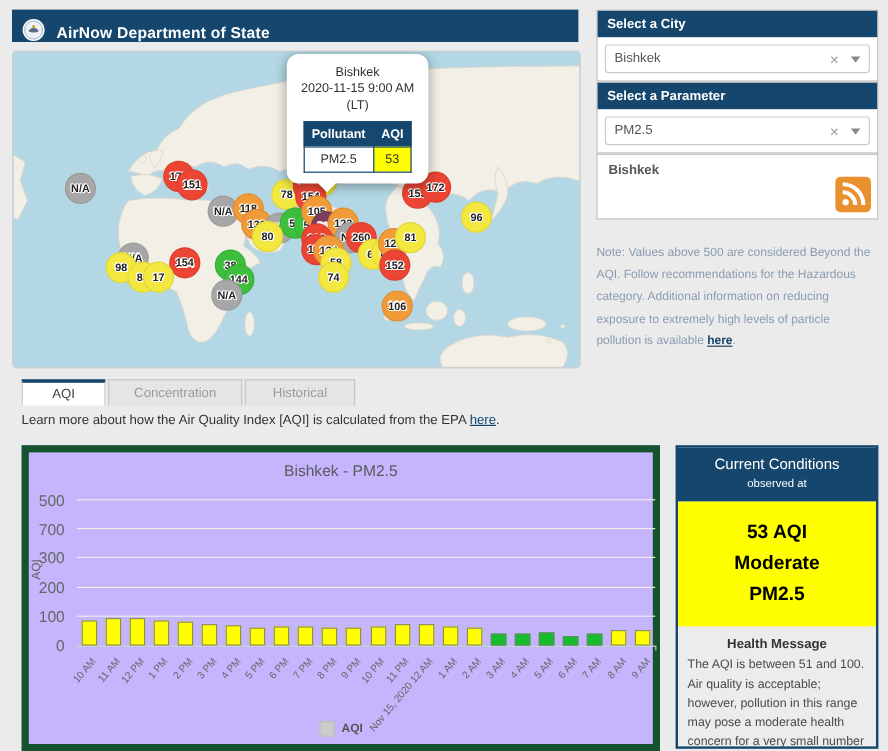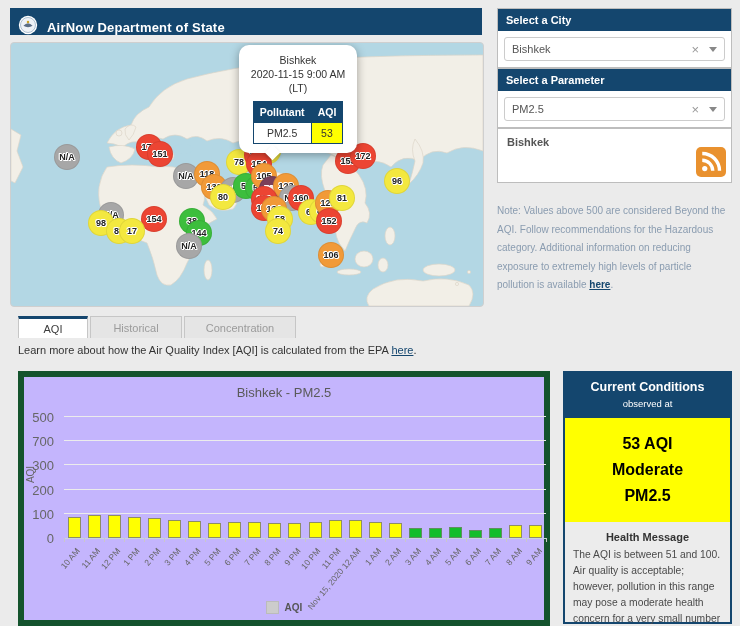--- a/index.html
+++ b/index.html
@@ -106,21 +106,21 @@
   #legend{position:absolute;left:0;right:0;top:224px;display:flex;align-items:center;justify-content:center;gap:6px;cursor:pointer}
   #legend .box{width:11px;height:11px;background:#cccccc;border:1px solid #bbb}
   #legend .lab{font-size:10px;font-weight:bold;color:#555}
 
   
   #conditions{
     left:563px;top:371px;width:169px;height:253px;border:2px solid #14466e;
     background:#ececec;box-sizing:border-box;display:flex;flex-direction:column;
   }
   #cc-header{background:#14466e;color:#fff;text-align:center;padding:5px 4px 6px;line-height:1.55}
-  #cc-header .l1{font-size:12.5px;font-weight:bold}
+  #cc-header .l1{font-size:12.5px;font-weight:normal}
   #cc-header .l2{font-size:9.5px;font-weight:normal}
   #cc-header .l3{font-size:12.5px;font-weight:bold}
   #cc-aqi{background:#ffff00;text-align:center;padding:13px 4px;color:#000}
   #cc-aqi div{font-size:16px;font-weight:bold;line-height:1.62}
   #cc-health{flex:1;padding:2px 0}
   #cc-health .hh{font-size:11px;font-weight:bold;color:#333;text-align:center;margin:7px 0 4px}
   #cc-health p{margin:0;padding:0 8px;font-size:10.3px;color:#4a4a4a;line-height:1.55}
 </style>
 </head>
 <body>
@@ -207,21 +207,21 @@
       <div class="marker moderate" style="left: 121px; top: 188px;">17</div>
       <div class="marker moderate" style="left: 257px; top: 108px;">196</div>
       <div class="marker unhealthy" style="left: 246px; top: 112px;">155</div>
       <div class="marker unhealthy" style="left: 248px; top: 121px;">154</div>
       <div class="marker unhealthy" style="left: 272px; top: 97px;">167</div>
       <div class="marker usg" style="left: 253px; top: 133px;">105</div>
       <div class="marker hazardous" style="left: 261px; top: 146px;">510</div>
       <div class="marker usg" style="left: 275px; top: 143px;">123</div>
       <div class="marker unhealthy" style="left: 253px; top: 156px;">169</div>
       <div class="marker na" style="left: 281px; top: 155px;">N/A</div>
-      <div class="marker unhealthy" style="left: 290px; top: 155px;">160</div>
+      <div class="marker unhealthy" style="left: 290px; top: 155px;">260</div>
       <div class="marker unhealthy" style="left: 253px; top: 165px;">171</div>
       <div class="marker usg" style="left: 263px; top: 166px;">134</div>
       <div class="marker moderate" style="left: 269px; top: 176px;">58</div>
       <div class="marker moderate" style="left: 267px; top: 188px;">74</div>
       <div class="marker moderate" style="left: 300px; top: 169px;">63</div>
       <div class="marker moderate" style="left: 311px; top: 168px;">80</div>
       <div class="marker usg" style="left: 317px; top: 160px;">128</div>
       <div class="marker moderate" style="left: 331px; top: 155px;">81</div>
       <div class="marker unhealthy" style="left: 318px; top: 178px;">152</div>
       <div class="marker unhealthy" style="left: 337px; top: 118px;">153</div>
@@ -279,22 +279,22 @@
     <circle cx="7" cy="17.2" r="2.1" fill="#fff"></circle>
     <path d="M5 10.6 a8.4 8.4 0 0 1 8.4 8.4" stroke="#fff" stroke-width="2.7" fill="none"></path>
     <path d="M5 5.2 a13.8 13.8 0 0 1 13.8 13.8" stroke="#fff" stroke-width="2.7" fill="none"></path>
   </svg>
 </div>
 
 <p id="note" class="abs"><span>Note: Values above 500 are considered Beyond the AQI. Follow recommendations for the Hazardous category. Additional information on reducing exposure to extremely high levels of particle pollution is available </span><a>here</a><span>.</span></p>
 
 <div id="tabs" class="abs">
   <div class="tab active" style="width:70px">AQI</div>
+  <div class="tab inactive" style="width:112px">Concentration</div>
   <div class="tab inactive" style="width:92px">Historical</div>
-  <div class="tab inactive" style="width:112px">Concentration</div>
 </div>
 
 <div id="epa-line" class="abs"><span>Learn more about how the Air Quality Index [AQI] is calculated from the EPA </span><a>here</a><span>.</span></div>
 
 <div id="chart" class="abs">
   <div class="chart-title">Bishkek - PM2.5</div>
   <div class="ylabel">AQI</div>
   <div id="yticks">
       <div class="ytick" style="bottom: 0px;">0</div>
       <div class="ytick" style="bottom: 24.2px;">100</div>

